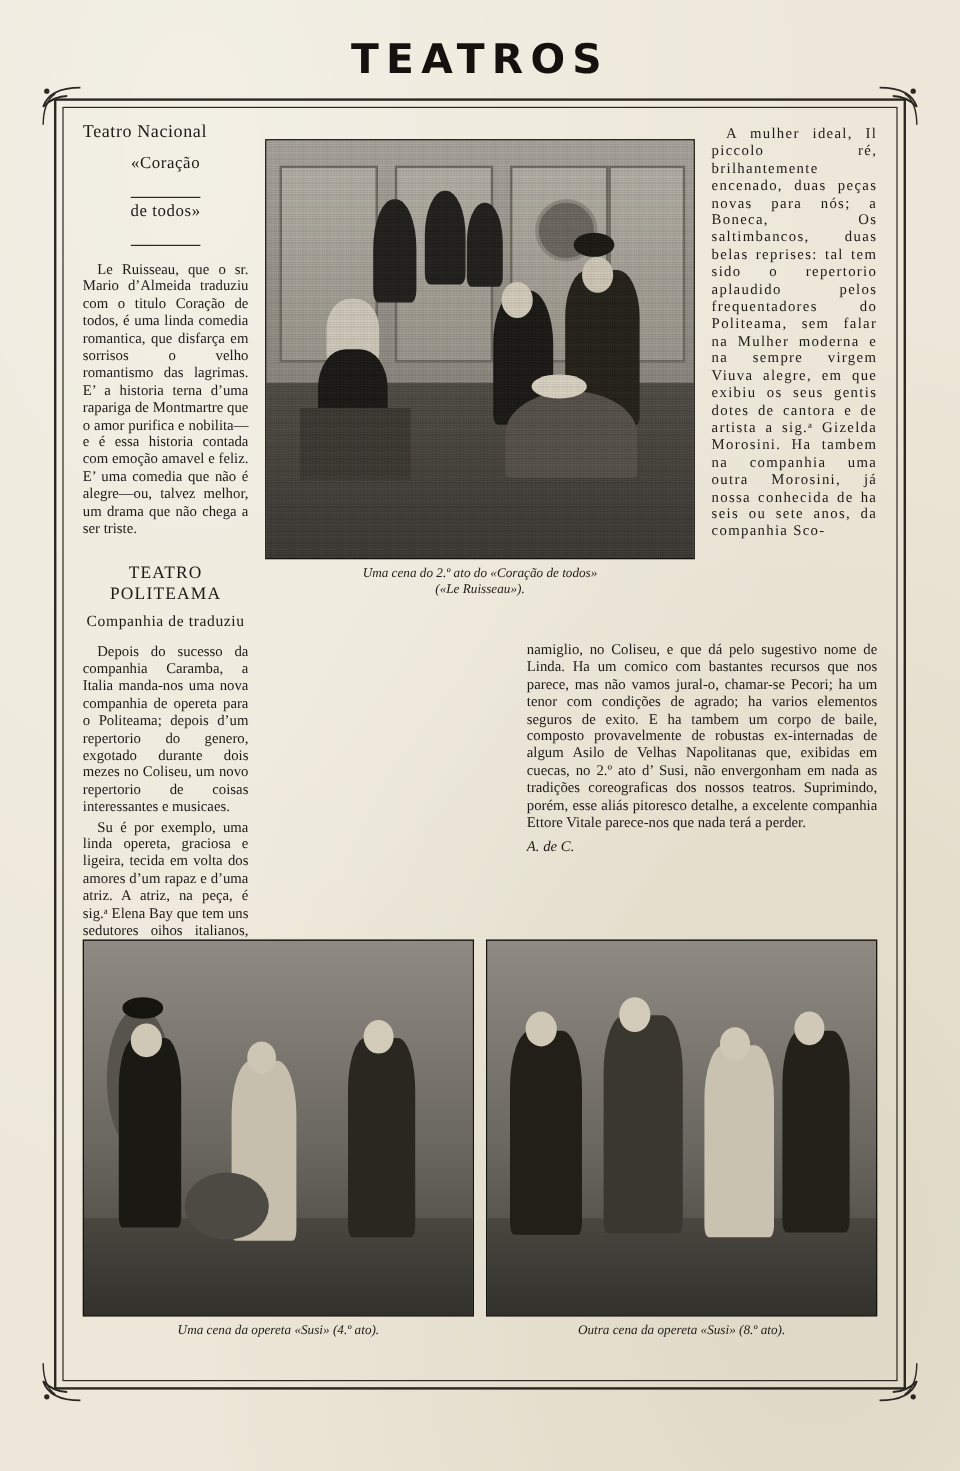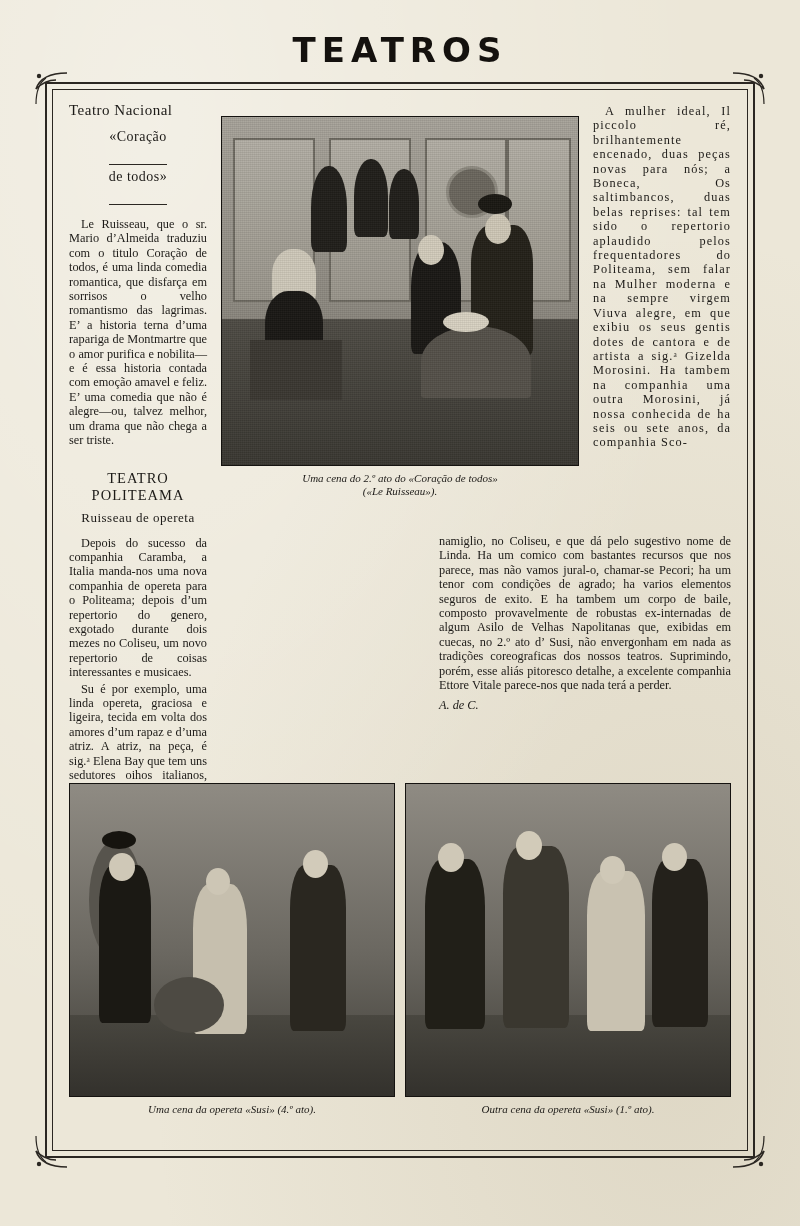--- a/index.html
+++ b/index.html
@@ -242,21 +242,21 @@
         </div>
 
         <p class="just">Le Ruisseau, que o sr. Mario d’Almeida traduziu com o titulo Coração de todos, é uma linda comedia romantica, que disfarça em sorrisos o velho romantismo das lagrimas. E’ a historia terna d’uma rapariga de Montmartre que o amor purifica e nobilita—e é essa historia contada com emoção amavel e feliz. E’ uma comedia que não é alegre—ou, talvez melhor, um drama que não chega a ser triste.</p>
 
         <div style="height:22px;"></div>
 
         <div style="text-align:center;">
           <h2 class="sec" style="font-size:14.5px;letter-spacing:1px;margin-bottom:6px;">TEATRO POLITEAMA</h2>
         </div>
         <div style="text-align:center;margin-bottom:10px;">
-          <h3 class="sub" style="font-size:13px;">Ruisseau de opereta</h3>
+          <h3 class="sub" style="font-size:13px;">Companhia de traduziu</h3>
         </div>
 
         <p class="just">Depois do sucesso da companhia Caramba, a Italia manda-nos uma nova companhia de opereta para o Politeama; depois d’um repertorio do genero, exgotado durante dois mezes no Coliseu, um novo repertorio de coisas interessantes e musicaes.</p>
         <p class="just" style="margin-top:2px;">Su&nbsp;é por exemplo, uma linda opereta, graciosa e ligeira, tecida em volta dos amores d’um rapaz e d’uma atriz. A atriz, na peça, é sig.ᵃ Elena Bay que tem uns sedutores oihos italianos, uma voz vo-</p>
       </div>
 
       <div class="center-block">
 
         <div class="photo" style="height:348px;margin-top:14px;">
           <div class="scene1">
@@ -332,21 +332,21 @@
               <div class="fig-dark" style="left:6%;top:24%;width:60px;height:170px;background:#211f18;border-radius:28% 28% 6% 6%;"></div>
               <div class="oval" style="left:10%;top:19%;width:26px;height:29px;background:#cfc8b7;"></div>
               <div class="fig-dark" style="left:30%;top:20%;width:66px;height:182px;background:#3a372f;border-radius:26% 26% 6% 6%;"></div>
               <div class="oval" style="left:34%;top:15%;width:26px;height:29px;background:#d2cbb9;"></div>
               <div class="fig-light" style="left:56%;top:28%;width:58px;height:160px;background:#c9c2b1;border-radius:28% 28% 6% 6%;"></div>
               <div class="oval" style="left:60%;top:23%;width:25px;height:28px;background:#cfc8b7;"></div>
               <div class="fig-dark" style="left:76%;top:24%;width:56px;height:168px;background:#24211b;border-radius:26% 26% 6% 6%;"></div>
               <div class="oval" style="left:79%;top:19%;width:25px;height:28px;background:#d0c9b8;"></div>
               <div class="grain"></div>
             </div>
-            <div class="cap">Outra cena da opereta «Susi» (1.º ato).</div>
+            <div class="cap">Outra cena da opereta «Susi» (8.º ato).</div>
           </div>
 
         </div>
       </div>
 
     </div>
   </div>
 </div>
 
 </body></html>

